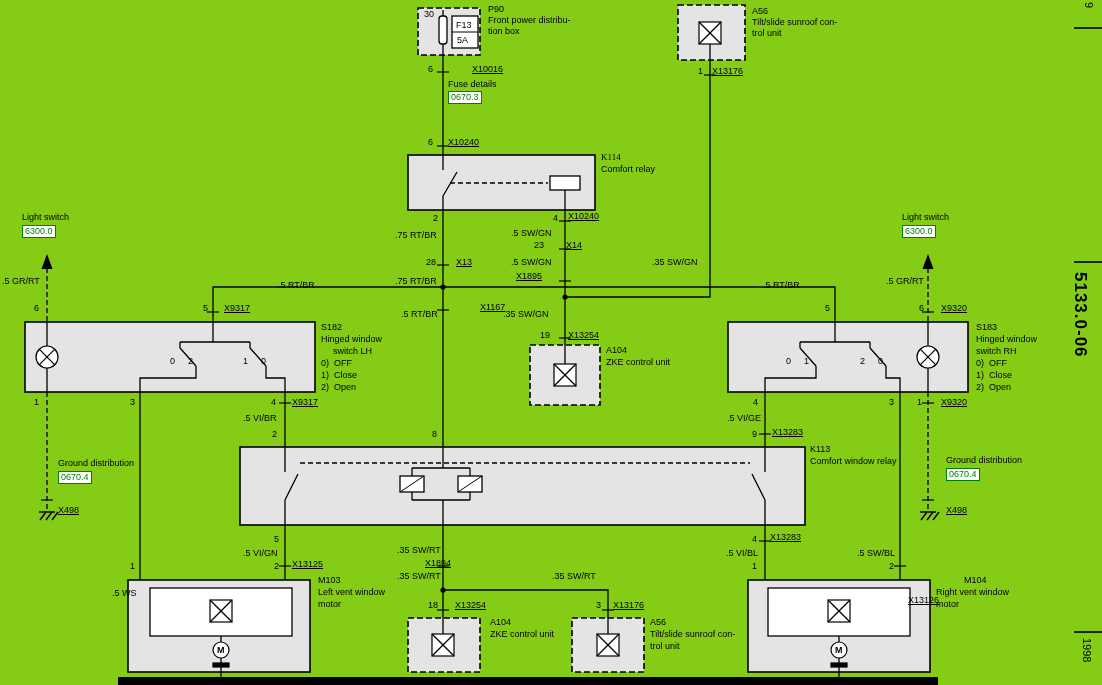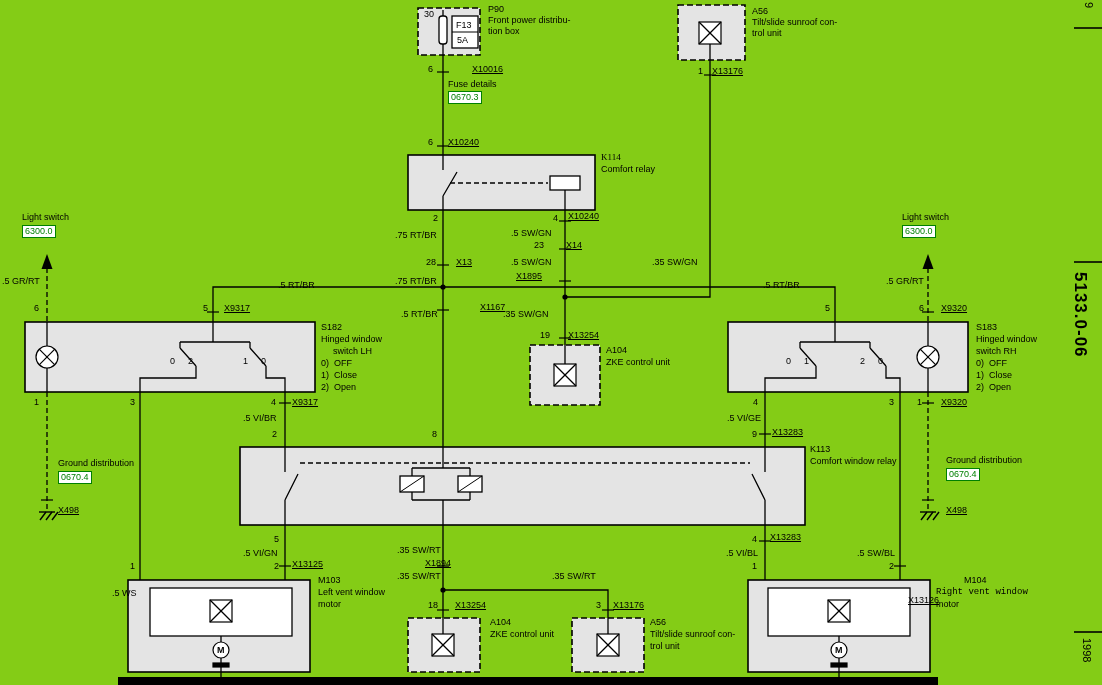--- a/index.html
+++ b/index.html
@@ -320,21 +320,21 @@
       <div class="lbl" style="left: 606px; top: 357px;">ZKE control unit</div>
       <div class="lbl" style="left: 490px; top: 617px;">A104</div>
       <div class="lbl" style="left: 490px; top: 629px;">ZKE control unit</div>
       <div class="lbl" style="left: 650px; top: 617px;">A56</div>
       <div class="lbl" style="left: 650px; top: 629px;">Tilt/slide sunroof con-</div>
       <div class="lbl" style="left: 650px; top: 641px;">trol unit</div>
       <div class="lbl" style="left: 318px; top: 575px;">M103</div>
       <div class="lbl" style="left: 318px; top: 587px;">Left vent window</div>
       <div class="lbl" style="left: 318px; top: 599px;">motor</div>
       <div class="lbl" style="left: 936px; top: 575px; padding-left: 28px;">M104</div>
-      <div class="lbl" style="left: 936px; top: 587px; font-family: Liberation Mono, monospace;">Right vent window</div>
+      <div class="lbl" style="left: 936px; top: 587px;">Right vent window</div>
       <div class="lbl" style="left: 936px; top: 599px;">motor</div>
       <div class="lbl mletter" style="left: 217px; top: 645px;">M</div>
       <div class="lbl mletter" style="left: 835px; top: 645px;">M</div>
       <div class="lbl vert" style="left: 1084px; top: 2px;">9</div>
       <div class="lbl vertbig" style="left: 1075px; top: 272px;">5133.0-06</div>
       <div class="lbl vert" style="left: 1082px; top: 638px;">1998</div>
     </div>
 
 </div>
 

